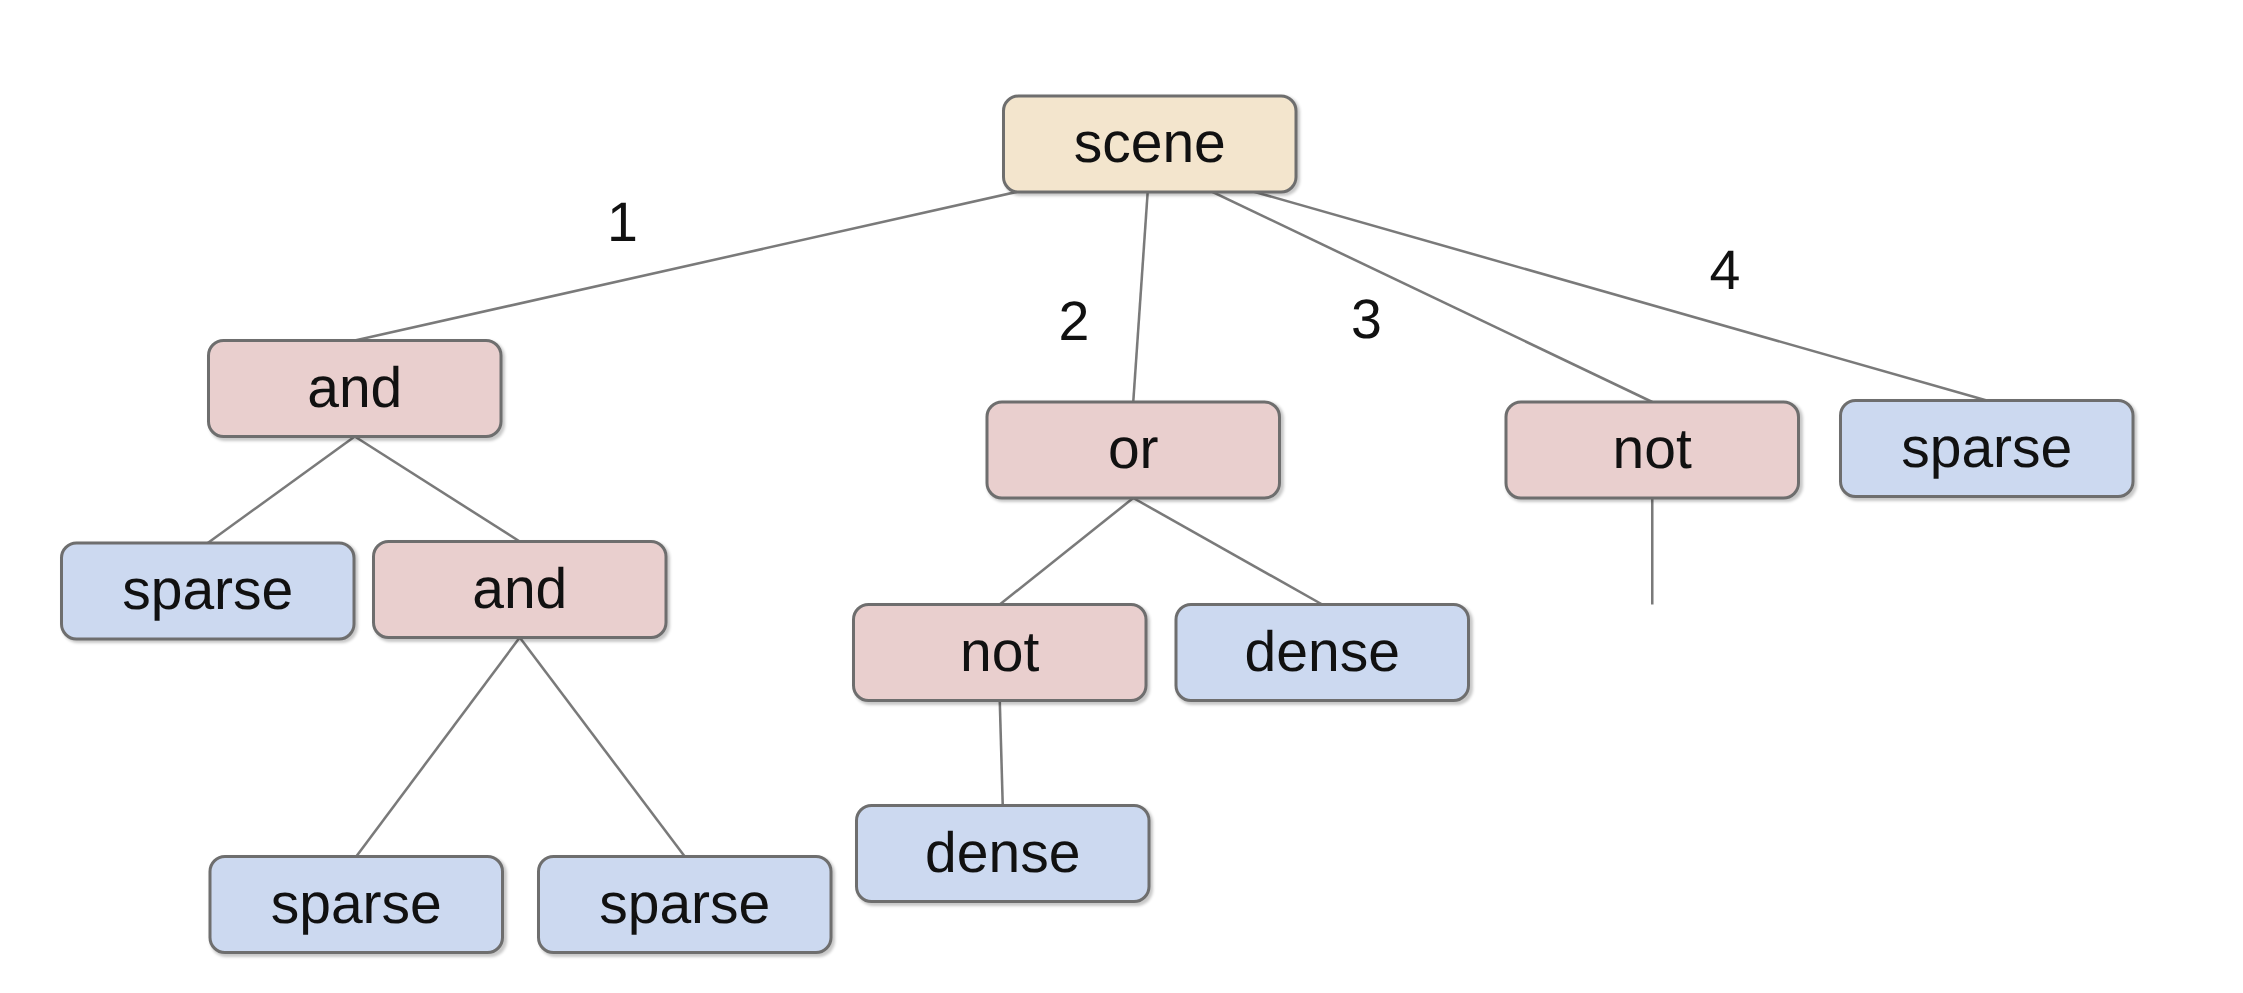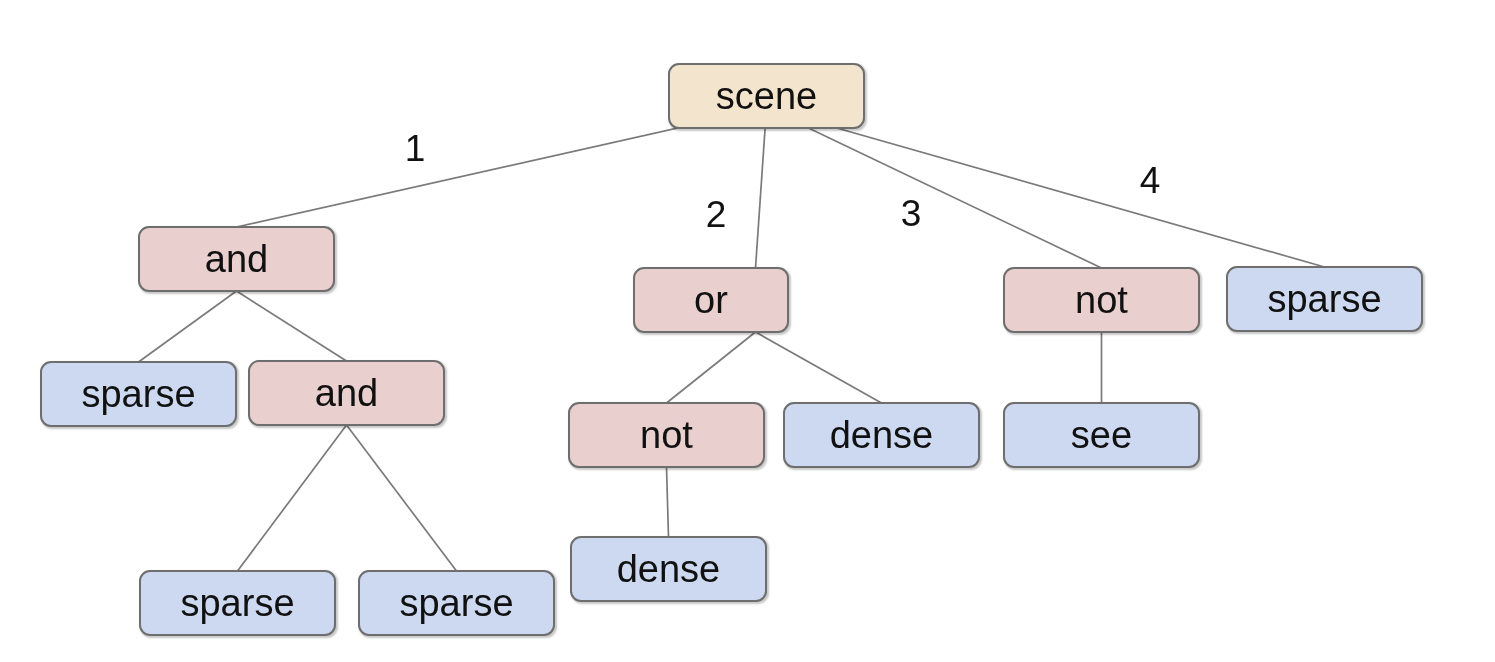--- a/index.html
+++ b/index.html
@@ -60,24 +60,23 @@
       <line x1="755.5" y1="332" x2="881.5" y2="403" stroke="#7a7a7a" stroke-width="1.7"></line>
       <line x1="666.5" y1="467" x2="668.5" y2="537" stroke="#7a7a7a" stroke-width="1.7"></line>
       <line x1="1101.5" y1="332" x2="1101.5" y2="403" stroke="#7a7a7a" stroke-width="1.7"></line>
     </svg>
 <div class="edge-label" style="left: 415px; top: 148px; color: rgb(17, 17, 17);">1</div>
     <div class="edge-label" style="left: 716px; top: 214px; color: rgb(17, 17, 17);">2</div>
     <div class="edge-label" style="left: 911px; top: 213px; color: rgb(17, 17, 17);">3</div>
     <div class="edge-label" style="left: 1150px; top: 180px; color: rgb(17, 17, 17);">4</div>
     <div class="node root" style="left: 668px; top: 43px; width: 197px; height: 66px; background: rgb(243, 229, 205); border-color: rgb(110, 110, 110); color: rgb(17, 17, 17); margin-top: 20px;">scene</div>
     <div class="node operator" style="left: 138px; top: 226px; width: 197px; height: 66px; background: rgb(233, 207, 206); border-color: rgb(110, 110, 110); color: rgb(17, 17, 17);">and</div>
-    <div class="node operator" style="left: 633px; top: 267px; width: 156px; height: 66px; background: rgb(233, 207, 206); border-color: rgb(110, 110, 110); color: rgb(17, 17, 17);">or</div>
+    <div class="node operator" style="left: 657px; top: 267px; width: 197px; height: 66px; background: rgb(233, 207, 206); border-color: rgb(110, 110, 110); color: rgb(17, 17, 17);">or</div>
     <div class="node operator" style="left: 1003px; top: 267px; width: 197px; height: 66px; background: rgb(233, 207, 206); border-color: rgb(110, 110, 110); color: rgb(17, 17, 17);">not</div>
     <div class="node leaf" style="left: 1226px; top: 266px; width: 197px; height: 66px; background: rgb(204, 217, 240); border-color: rgb(110, 110, 110); color: rgb(17, 17, 17);">sparse</div>
     <div class="node leaf" style="left: 40px; top: 361px; width: 197px; height: 66px; background: rgb(204, 217, 240); border-color: rgb(110, 110, 110); color: rgb(17, 17, 17);">sparse</div>
     <div class="node operator" style="left: 248px; top: 360px; width: 197px; height: 66px; background: rgb(233, 207, 206); border-color: rgb(110, 110, 110); color: rgb(17, 17, 17);">and</div>
     <div class="node operator" style="left: 568px; top: 402px; width: 197px; height: 66px; background: rgb(233, 207, 206); border-color: rgb(110, 110, 110); color: rgb(17, 17, 17);">not</div>
     <div class="node leaf" style="left: 783px; top: 402px; width: 197px; height: 66px; background: rgb(204, 217, 240); border-color: rgb(110, 110, 110); color: rgb(17, 17, 17);">dense</div>
-    <div class="node leaf" style="left: 1003px; top: 402px; width: 197px; height: 66px; background: rgb(204, 217, 240); border-color: rgb(110, 110, 110); color: rgb(17, 17, 17);">see</div>
     <div class="node leaf" style="left: 139px; top: 570px; width: 197px; height: 66px; background: rgb(204, 217, 240); border-color: rgb(110, 110, 110); color: rgb(17, 17, 17);">sparse</div>
     <div class="node leaf" style="left: 358px; top: 570px; width: 197px; height: 66px; background: rgb(204, 217, 240); border-color: rgb(110, 110, 110); color: rgb(17, 17, 17);">sparse</div>
     <div class="node leaf" style="left: 570px; top: 536px; width: 197px; height: 66px; background: rgb(204, 217, 240); border-color: rgb(110, 110, 110); color: rgb(17, 17, 17);">dense</div>
   </div>
 
 </body></html>

